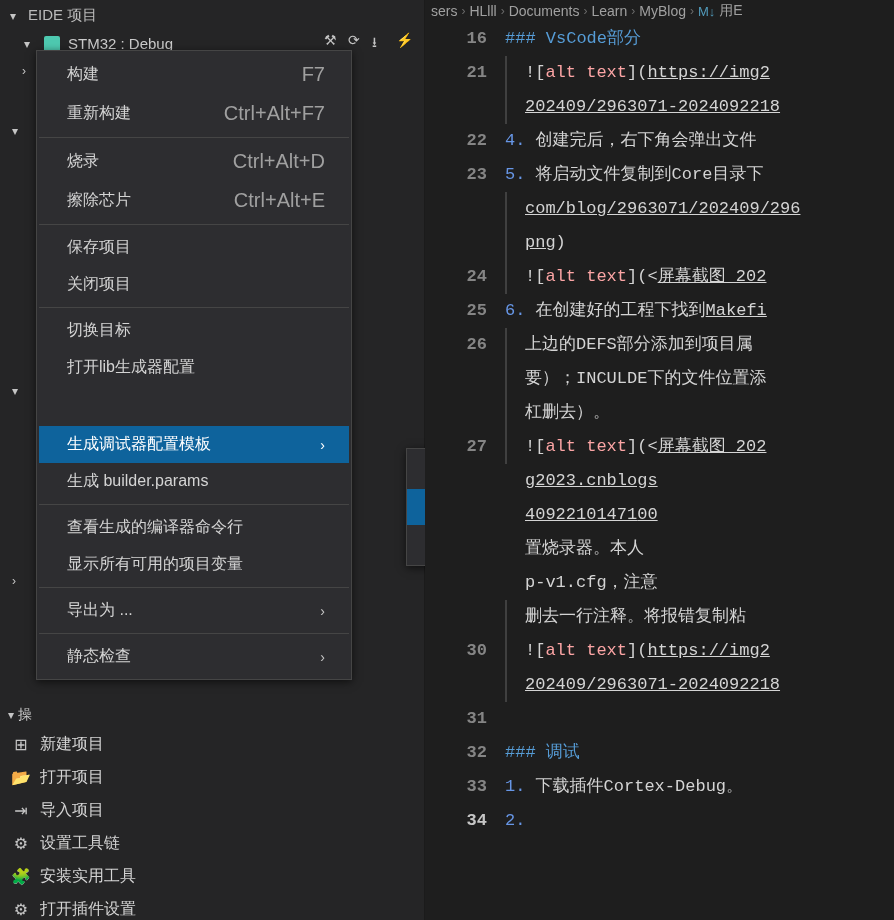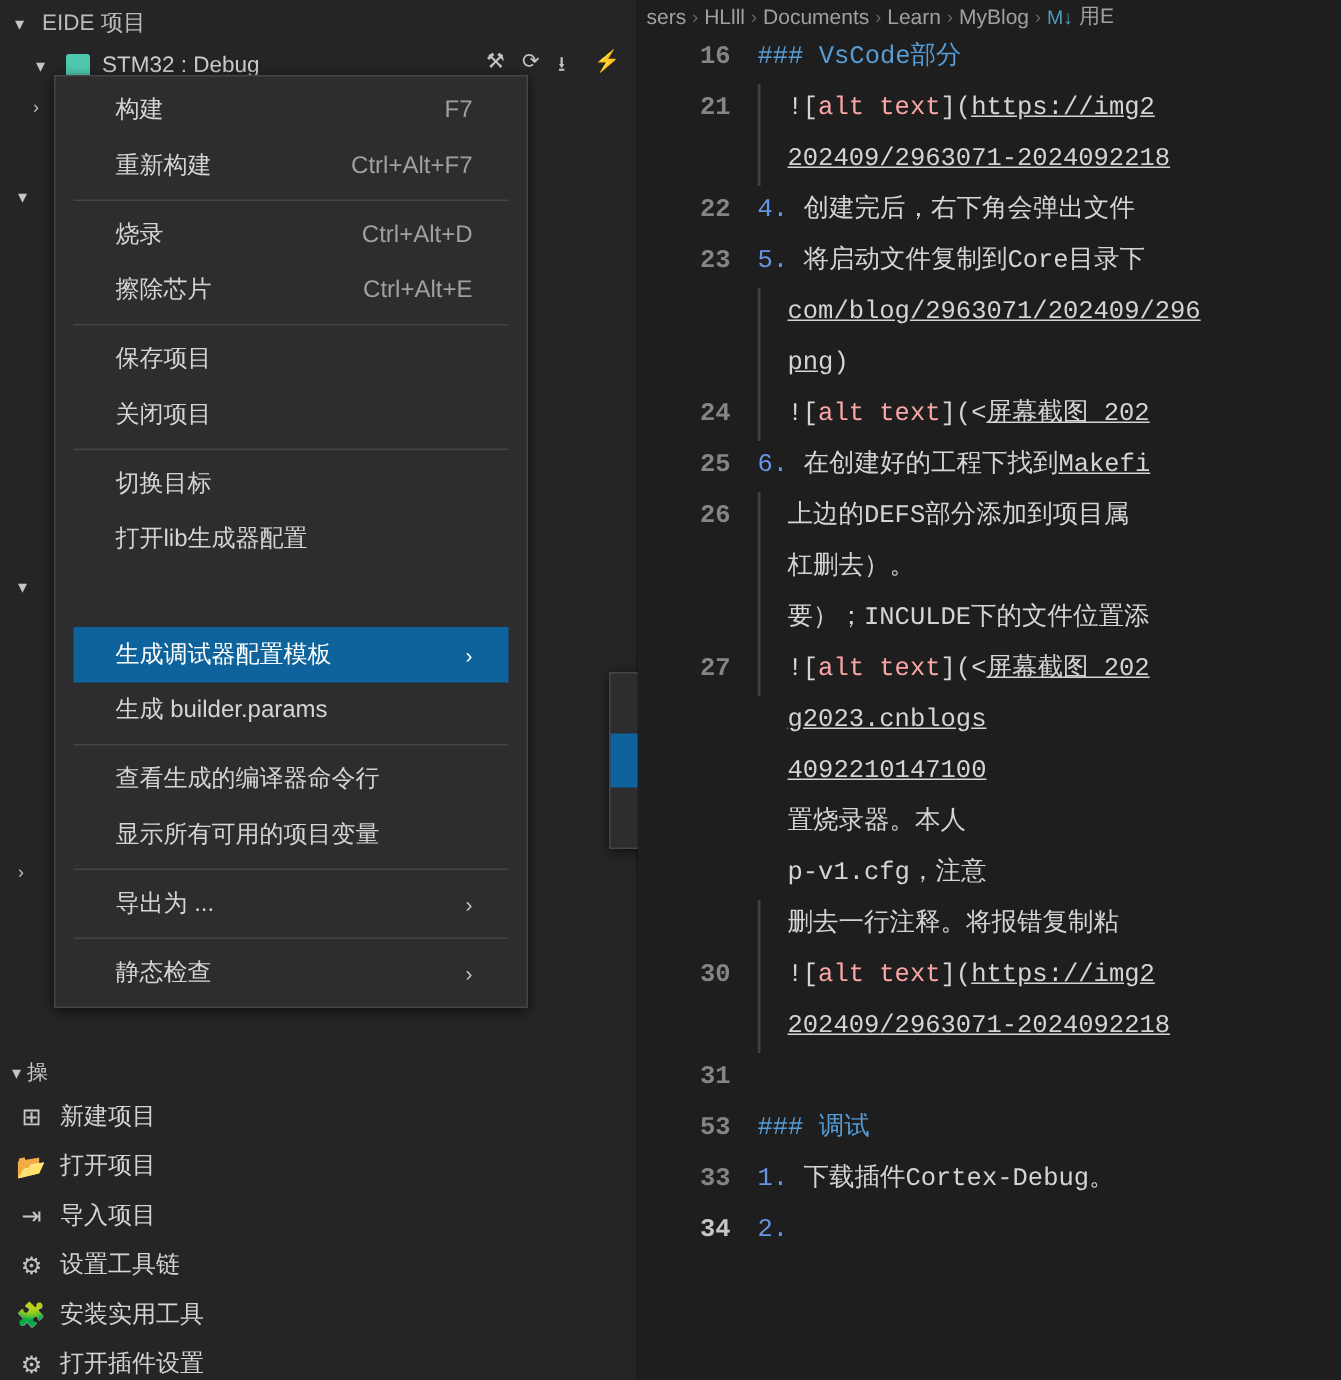--- a/index.html
+++ b/index.html
@@ -73,42 +73,42 @@
     color:#c5c5c5;
   }
 
   .ctx-menu {
     position: absolute;
     left: 36px; top: 50px;
     width: 316px;
     background: #2d2d30;
     border: 1px solid #454545;
     box-shadow: 0 2px 8px rgba(0,0,0,0.6);
-    padding: 4px 12px;
+    padding: 4px 2px;
   }
   .ctx-item {
     display: flex;
     justify-content: space-between;
     align-items: center;
     padding: 8px 24px 8px 28px;
     font-size: 16px;
     color: #d4d4d4;
     position:relative;
   }
   .ctx-item.highlight {
     background: #0e639c;
     color: #ffffff;
     margin-top: 40px;
   }
   .ctx-sep {
     height: 1px;
     background: #454545;
     margin: 4px 0;
   }
-  .ctx-short { color: #a0a0a0; font-size: 16px; }
+  .ctx-short { color: #a0a0a0; font-size: 20px; }
   .ctx-arrow { color:#c5c5c5; font-size:14px;}
   .ctx-item.highlight .ctx-arrow{color:#fff;}
 
   .submenu {
     position: absolute;
     left: 406px; top: 448px;
     width: 318px;
     background: #2d2d30;
     border: 1px solid #454545;
     box-shadow: 0 2px 8px rgba(0,0,0,0.6);
@@ -365,25 +365,25 @@
       <div class="line">
         <div class="gutter">25</div>
         <div class="content"><span class="c-num">6.</span>&nbsp;<span class="c-plain">在创建好的工程下找到<span class="underline">Makefi</span></span></div>
       </div>
       <div class="line">
         <div class="gutter">26</div>
         <div class="content"><span class="bar"></span><span class="c-plain">上边的DEFS部分添加到项目属</span></div>
       </div>
       <div class="line">
         <div class="gutter"></div>
+        <div class="content"><span class="bar"></span><span class="c-plain">要）；INCULDE下的文件位置添</span></div>
+      </div>
+      <div class="line">
+        <div class="gutter"></div>
         <div class="content"><span class="bar"></span><span class="c-plain">杠删去）。</span></div>
-      </div>
-      <div class="line">
-        <div class="gutter"></div>
-        <div class="content"><span class="bar"></span><span class="c-plain">要）；INCULDE下的文件位置添</span></div>
       </div>
       <div class="line">
         <div class="gutter">27</div>
         <div class="content"><span class="bar"></span><span class="c-plain">![</span><span class="c-alt">alt text</span><span class="c-plain">](&lt;</span><span class="c-link">屏幕截图 202</span></div>
       </div>
       <div class="line">
         <div class="gutter"></div>
         <div class="content"><span style="visibility:hidden" class="bar"></span><span class="c-link">g2023.cnblogs</span></div>
       </div>
       <div class="line">
@@ -408,21 +408,21 @@
       </div>
       <div class="line">
         <div class="gutter"></div>
         <div class="content"><span class="bar"></span><span class="c-link">202409/2963071-2024092218</span></div>
       </div>
       <div class="line">
         <div class="gutter">31</div>
         <div class="content"></div>
       </div>
       <div class="line">
-        <div class="gutter">53</div>
+        <div class="gutter">32</div>
         <div class="content"><span class="c-head">###&nbsp;</span><span class="c-headt">调试</span></div>
       </div>
       <div class="line">
         <div class="gutter">33</div>
         <div class="content"><span class="c-num">1.</span>&nbsp;<span class="c-plain">下载插件Cortex-Debug。</span></div>
       </div>
       <div class="line">
         <div class="gutter active">34</div>
         <div class="content"><span class="c-num">2.</span>&nbsp;</div>
       </div>

